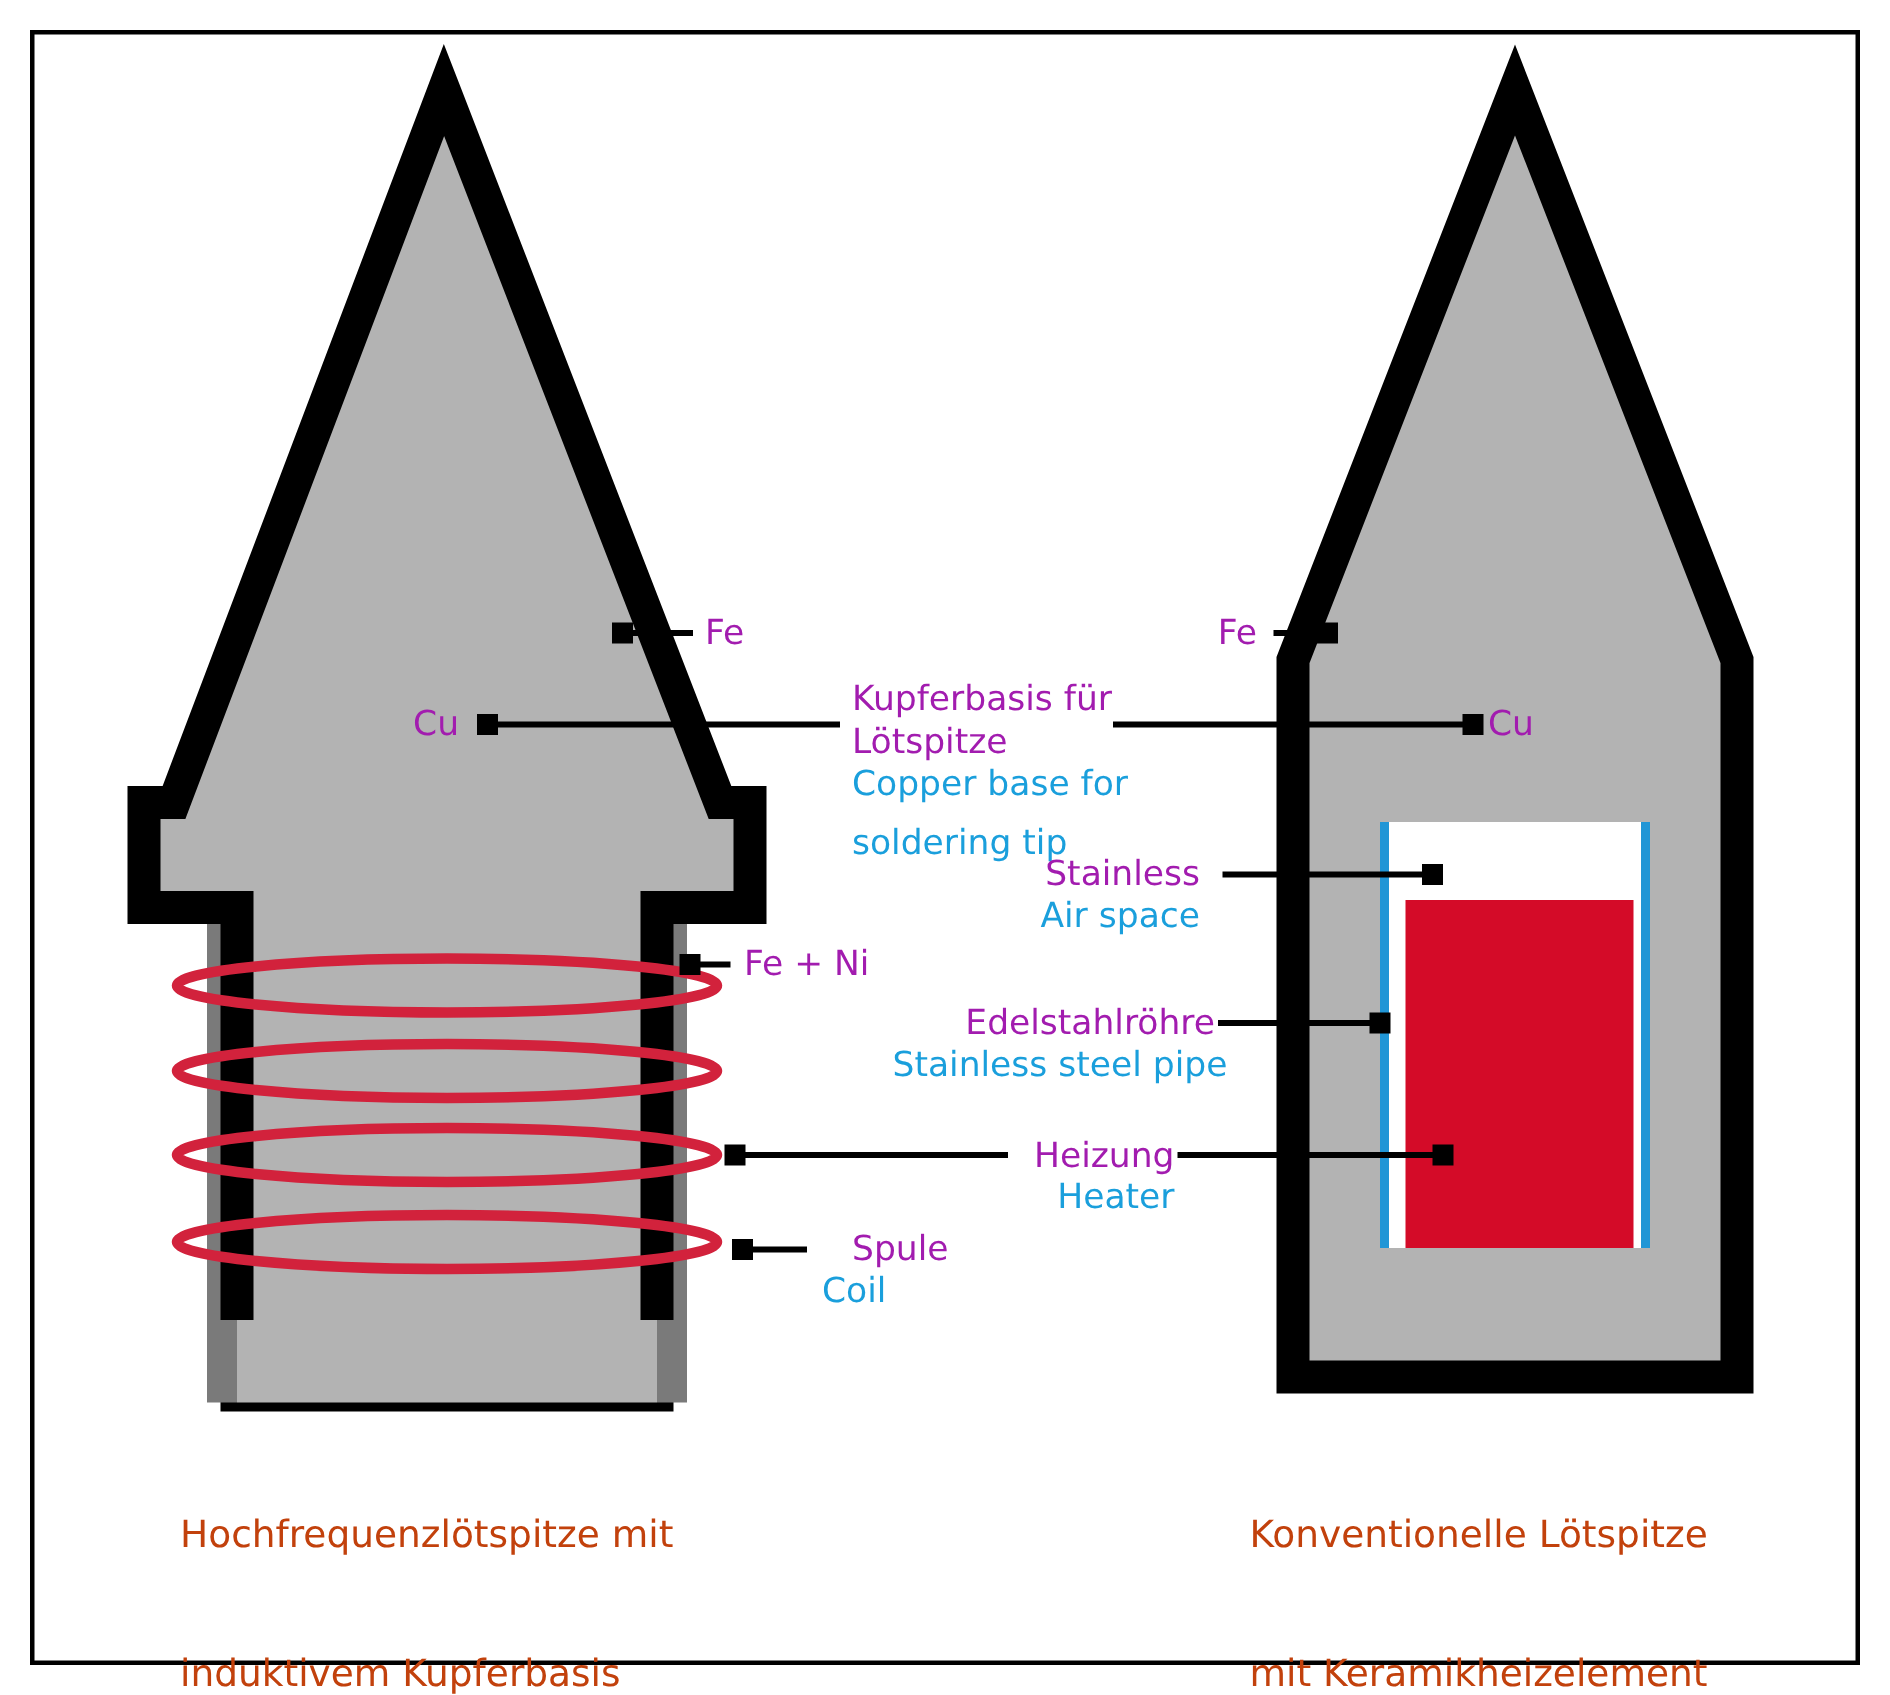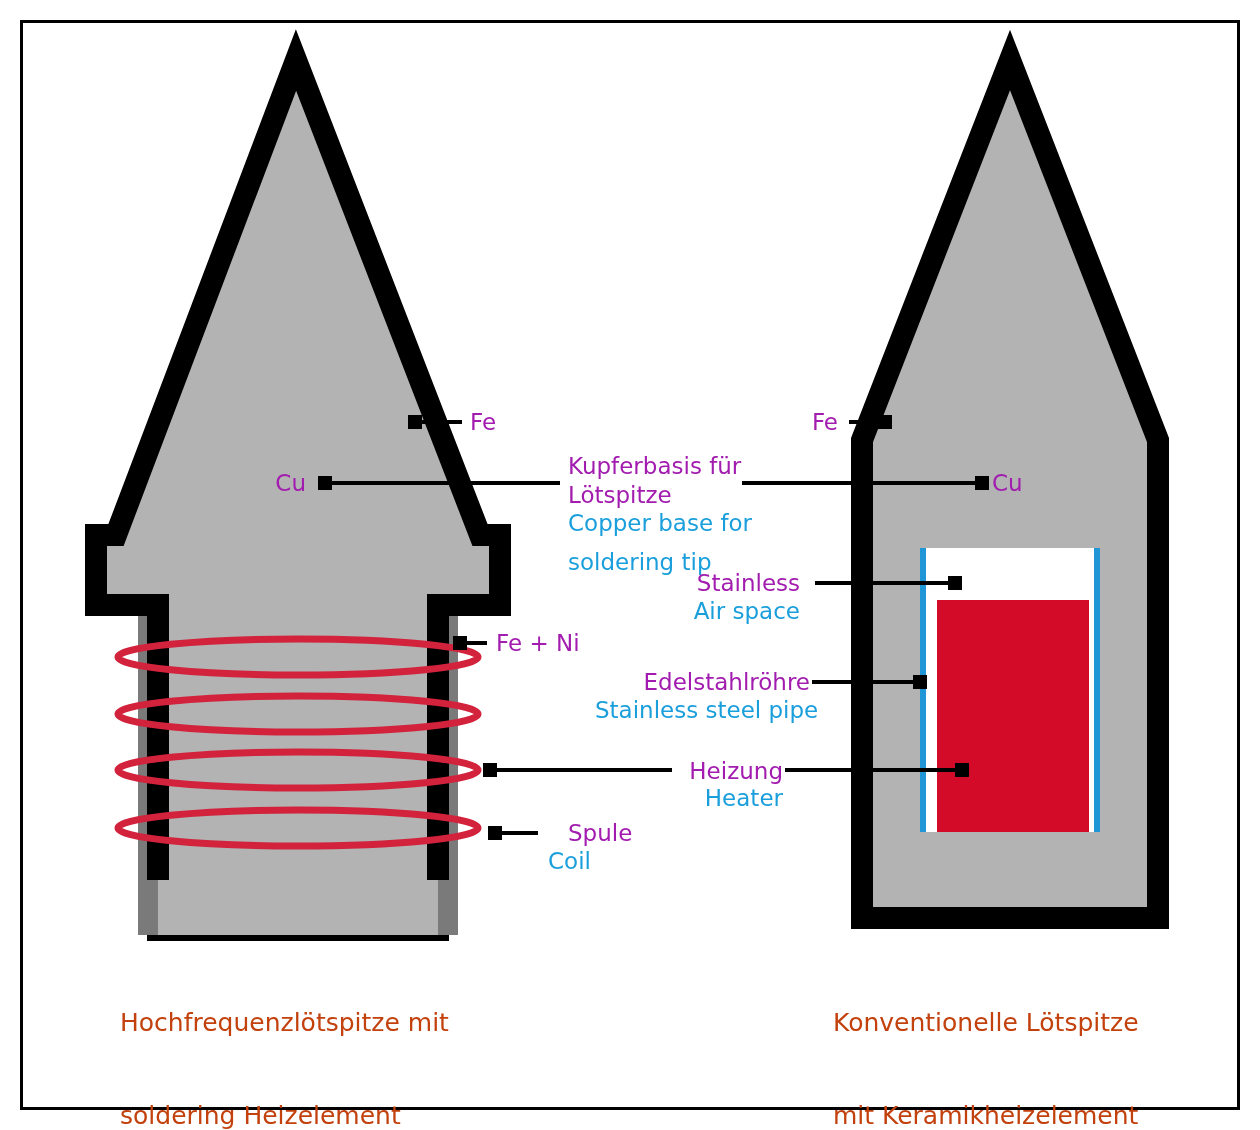--- a/index.html
+++ b/index.html
@@ -124,21 +124,21 @@
   <div class="lbl right" style="left:595px;top:668px;width:215px;">Edelstahlröhre</div>
 
   <div class="lbl right" style="left:595px;top:757px;width:188px;">Heizung</div>
   <div class="lbl en right" style="left:595px;top:784px;width:188px;">Heater</div>
 
   <div class="lbl right" style="left:740px;top:408px;width:98px;">Fe</div>
   <div class="lbl" style="left:992px;top:469px;">Cu</div>
 
   <div class="cap" style="left:120px;top:945px;">
     <div class="de">Hochfrequenzlötspitze mit</div>
-    <div class="de">soldering Heizelement</div>
+    <div class="de">induktivem Kupferbasis</div>
     
     
   </div>
 
   <div class="cap" style="left:833px;top:945px;">
     <div class="de">Konventionelle Lötspitze</div>
     <div class="de">mit Keramikheizelement</div>
     
     
   </div>

